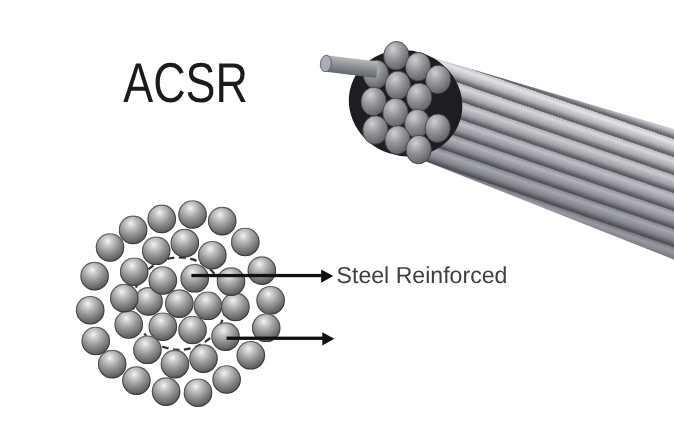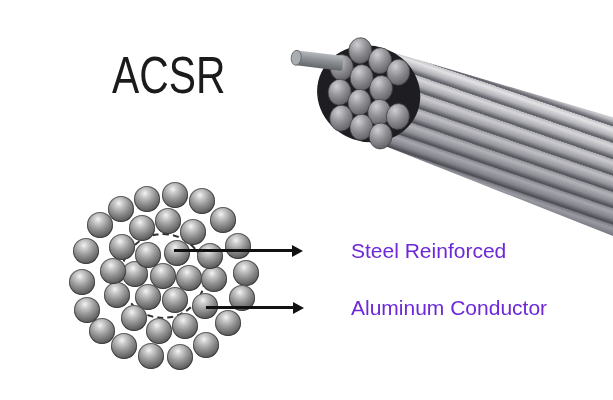--- a/index.html
+++ b/index.html
@@ -25,21 +25,21 @@
     background:radial-gradient(circle at 42% 28%, #f4f4f4 0%, #cccccc 16%, #969696 42%, #606060 72%, #3e3e3e 96%);
     box-shadow:inset 0 0 0 1px rgba(30,30,30,.55);
   }
   .arrow-line{position:absolute;height:3px;background:#111;}
   .arrow-head{
     position:absolute;width:0;height:0;
     border-top:6px solid transparent;border-bottom:6px solid transparent;
     border-left:11px solid #111;
   }
   .callout-label{
-    position:absolute;font-size:21px;line-height:22px;color:#6d28d9;white-space:nowrap;margin-left:45px;
+    position:absolute;font-size:21px;line-height:22px;color:#404040;white-space:nowrap;
   }
 </style>
 </head>
 <body>
 
 <div class="stage">
 
   <h1 class="acsr-title">ACSR</h1>
 
   <div class="cable-3d">
@@ -164,15 +164,14 @@
         <div class="strand-sphere" style="left: 224.574px; top: 233.481px; height: 26px; width: 26px;"></div>
       </div>
   </div>
 
   <div class="arrow-line" style="left:174px;top:249px;width:119px;"></div>
   <div class="arrow-head" style="left:292px;top:245px;"></div>
   <div class="callout-label" style="left:306px;top:240px;">Steel Reinforced</div>
 
   <div class="arrow-line" style="left:206px;top:306px;width:88px;"></div>
   <div class="arrow-head" style="left:293px;top:302px;"></div>
-  <div class="callout-label" style="left:306px;top:297px;">Aluminum Conductor</div>
 
 </div>
 
 </body></html>

